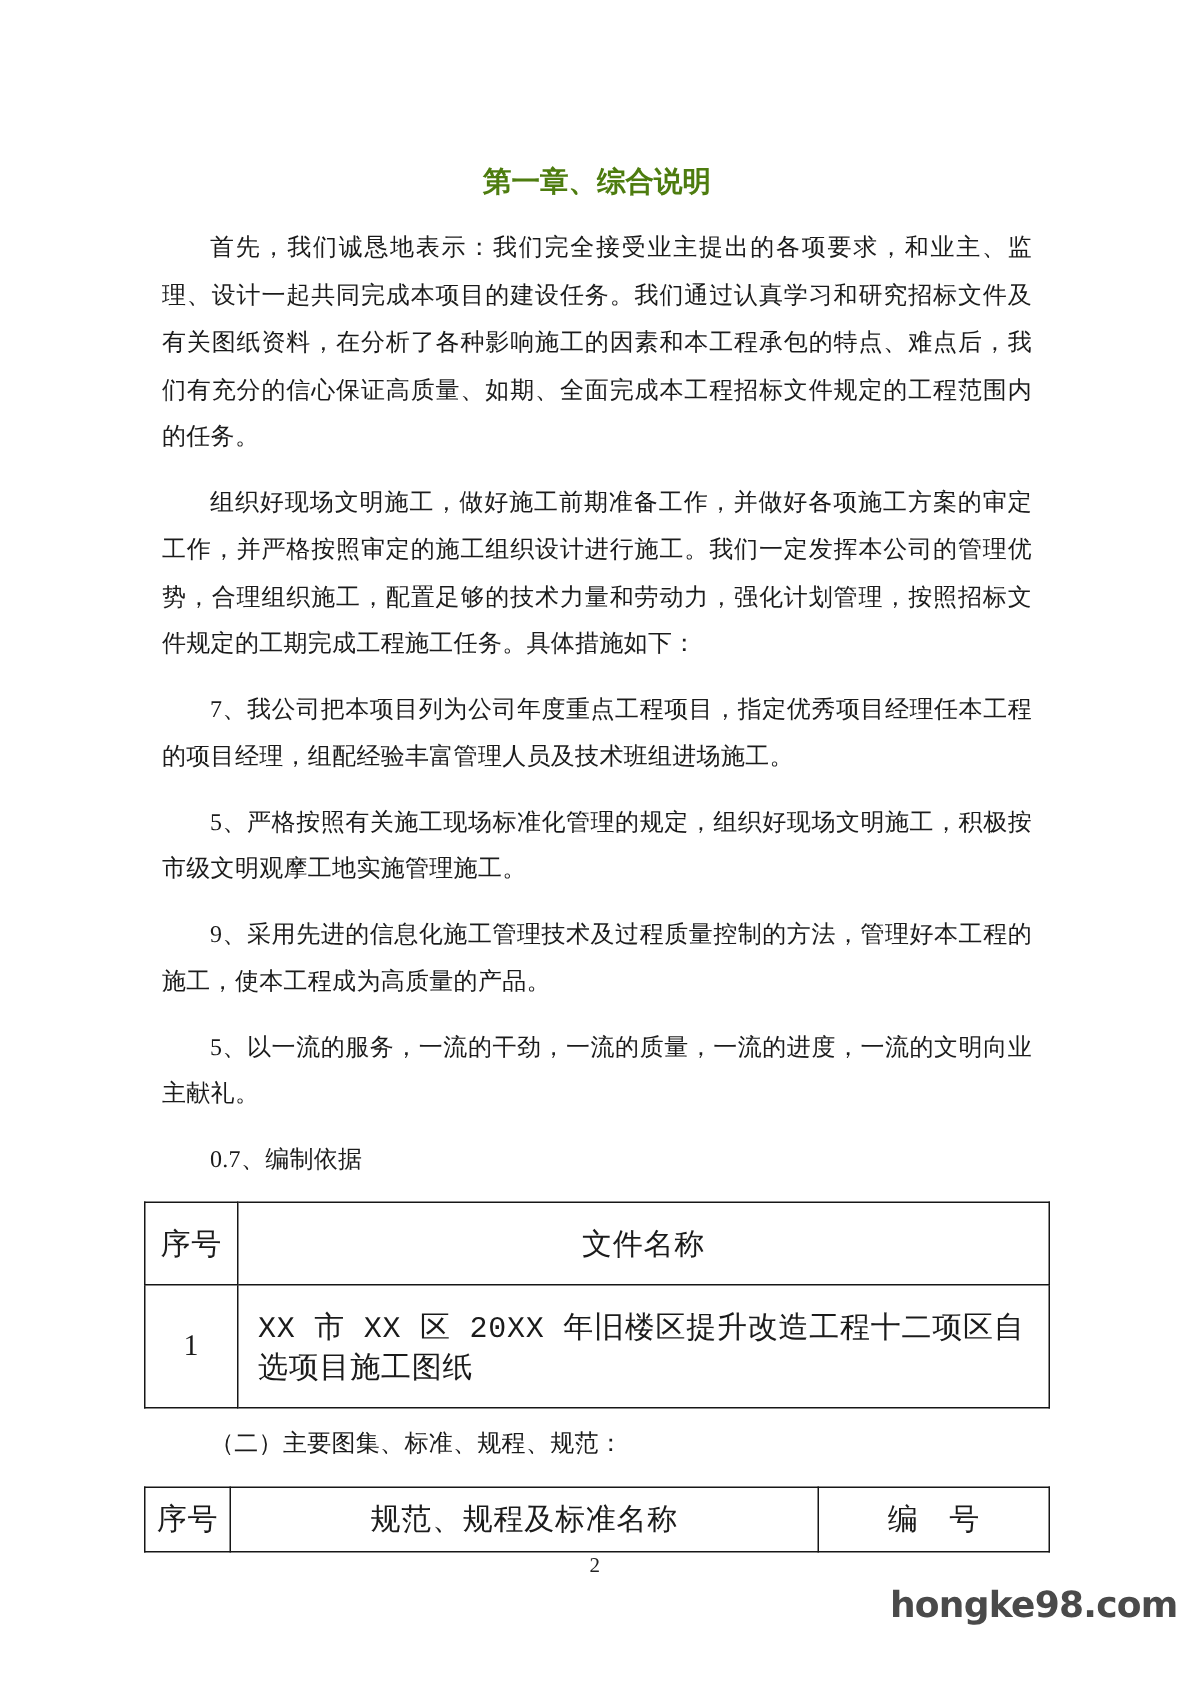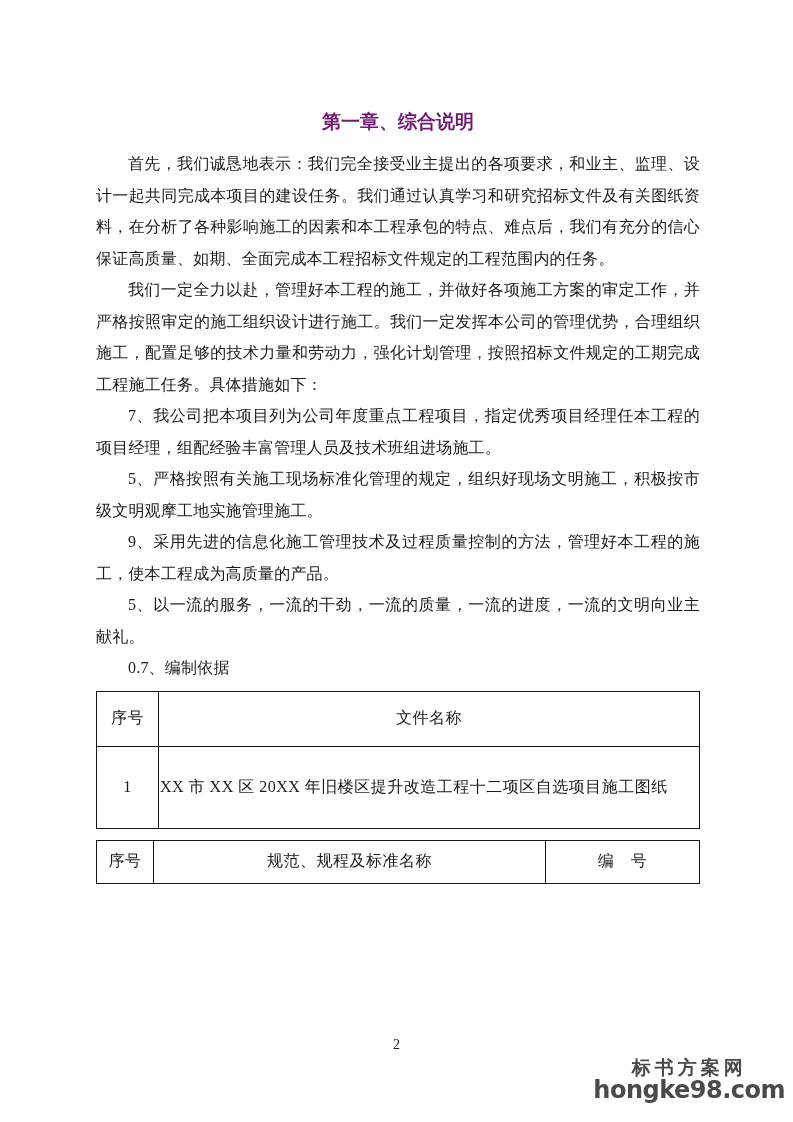--- a/index.html
+++ b/index.html
@@ -8,42 +8,42 @@
     background:#ffffff;
     position:relative;
     font-family:"Liberation Serif","DejaVu Serif",serif;
     color:#1b1b1b;
     overflow:hidden;
   }
   .page{position:relative;width:793px;height:1122px;background:#fff;}
   .content{padding:106px 93px 0 96px;}
   .doc-title{
     font-size:19px;line-height:32px;font-weight:bold;
-    text-align:center;margin:0 0 10px 0;color:#701a75;
+    text-align:center;margin:0 0 10px 0;color:#4d7c0f;
   }
   .para{
-    font-size:16px;line-height:31.5px;margin:0;
+    font-size:16px;line-height:31.5px;margin:12px;
     text-indent:2em;text-align:justify;letter-spacing:0.2px;
   }
   table{
     border-collapse:collapse;width:100%;box-sizing:border-box;
     table-layout:fixed;
   }
   .tbl1{margin-top:7px;}
   .tbl2{margin-top:11px;}
   th,td{
     border:1.5px solid #161616;
-    font-size:16px;font-weight:normal;
+    font-size:20px;font-weight:normal;
     text-align:center;vertical-align:middle;
     padding:0;letter-spacing:0.5px;
   }
   .tbl1 .hdr-row th{height:54px;}
   .tbl1 .data-row td{height:81px;}
   .tbl1 .col-seq{width:61px;}
-  .tbl1 .cell-name{text-align:left;padding-left:1px;}
+  .tbl1 .cell-name{text-align:left;padding-left:13px;font-family:Liberation Mono, monospace;}
   .tbl2 th{height:42px;}
   .tbl2 .col-seq{width:56px;}
   .tbl2 .col-no{width:153px;}
   .sub-heading{margin-top:8px;}
   .page-number{
     position:absolute;left:0;right:0;top:1037px;
     text-align:center;font-size:14px;color:#222;
   }
   .watermark{
     position:absolute;right:8px;top:1058px;
@@ -60,53 +60,53 @@
 </style>
 </head>
 <body>
 
 <div class="page">
   <div class="content">
 
     <h1 class="doc-title">第一章、综合说明</h1>
 
     <p class="para">首先，我们诚恳地表示：我们完全接受业主提出的各项要求，和业主、监理、设计一起共同完成本项目的建设任务。我们通过认真学习和研究招标文件及有关图纸资料，在分析了各种影响施工的因素和本工程承包的特点、难点后，我们有充分的信心保证高质量、如期、全面完成本工程招标文件规定的工程范围内的任务。</p>
-    <p class="para">我们一定全力以赴，管理好本工程的施工，并做好各项施工方案的审定工作，并严格按照审定的施工组织设计进行施工。我们一定发挥本公司的管理优势，合理组织施工，配置足够的技术力量和劳动力，强化计划管理，按照招标文件规定的工期完成工程施工任务。具体措施如下：</p>
+    <p class="para">组织好现场文明施工，做好施工前期准备工作，并做好各项施工方案的审定工作，并严格按照审定的施工组织设计进行施工。我们一定发挥本公司的管理优势，合理组织施工，配置足够的技术力量和劳动力，强化计划管理，按照招标文件规定的工期完成工程施工任务。具体措施如下：</p>
     <p class="para">7、我公司把本项目列为公司年度重点工程项目，指定优秀项目经理任本工程的项目经理，组配经验丰富管理人员及技术班组进场施工。</p>
     <p class="para">5、严格按照有关施工现场标准化管理的规定，组织好现场文明施工，积极按市级文明观摩工地实施管理施工。</p>
     <p class="para">9、采用先进的信息化施工管理技术及过程质量控制的方法，管理好本工程的施工，使本工程成为高质量的产品。</p>
     <p class="para">5、以一流的服务，一流的干劲，一流的质量，一流的进度，一流的文明向业主献礼。</p>
 
     <p class="para">0.7、编制依据</p>
 
     <table class="tbl1">
       <tbody>
         <tr class="hdr-row">
           <th class="col-seq">序号</th>
           <th>文件名称</th>
         </tr>
         <tr class="data-row">
           <td>1</td>
           <td class="cell-name">XX 市 XX 区 20XX 年旧楼区提升改造工程十二项区自选项目施工图纸</td>
         </tr>
       </tbody>
     </table>
 
+    <p class="para sub-heading">（二）主要图集、标准、规程、规范：</p>
 
     <table class="tbl2">
       <tbody>
         <tr>
           <th class="col-seq">序号</th>
           <th>规范、规程及标准名称</th>
           <th class="col-no">编　号</th>
         </tr>
       </tbody>
     </table>
 
   </div>
 
   <div class="page-number">2</div>
 
   <div class="watermark">
-    <div class="wm-name">标书方案网</div>
     <div class="wm-url">hongke98.com</div>
   </div>
 </div>
 
 </body></html>

